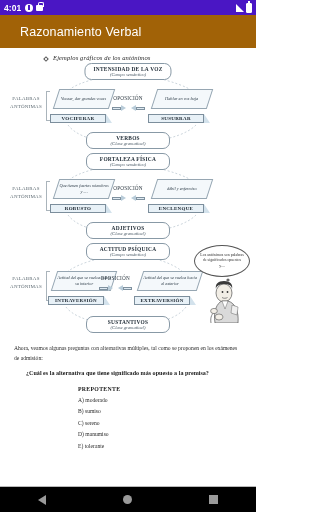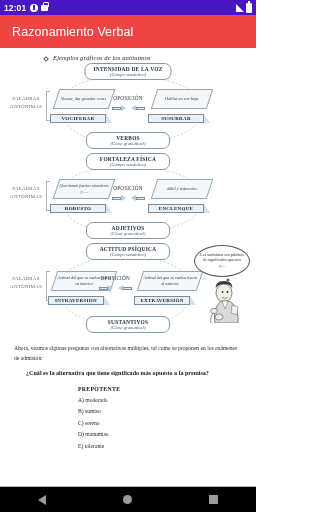--- a/index.html
+++ b/index.html
@@ -48,22 +48,22 @@
     width: 6px; height: 10px; border: 1.2px solid #fff;
     border-radius: 1px; position: relative; background: #fff;
   }
   .ic-battery::before {
     content: ""; position: absolute; top: -2.5px; left: 1.3px;
     width: 2px; height: 1.5px; background: #fff;
   }
 
   
   .appbar {
-    height: 33px; background: #ef4444; color: #fff;
-    display: flex; align-items: center; padding-left: 12px;
+    height: 33px; background: #a16207; color: #fff;
+    display: flex; align-items: center; padding-left: 20px;
     font-size: 12.5px; letter-spacing: .1px;
   }
 
   
   .content {
     position: absolute; top: 48px; left: 0; right: 0; bottom: 25px;
     background: #fff; overflow: hidden;
   }
 
   .bullet-row {
@@ -229,21 +229,21 @@
   }
   .nav-home { width: 9px; height: 9px; border-radius: 50%; background: #9a9a9a; }
   .nav-recent { width: 9px; height: 9px; background: #9a9a9a; }
 </style>
 </head>
 <body>
 
 <div id="app">
 
   <div class="statusbar">
-    <span class="sb-time">12:01</span>
+    <span class="sb-time">4:01</span>
     <span class="sb-icons-left">
       <span class="ic ic-circle"></span>
       <span class="ic ic-lock"></span>
     </span>
     <span class="sb-spacer"></span>
     <span class="sb-icons-right">
       <span class="ic ic-signal"></span>
       <span class="ic ic-battery"></span>
     </span>
   </div>

